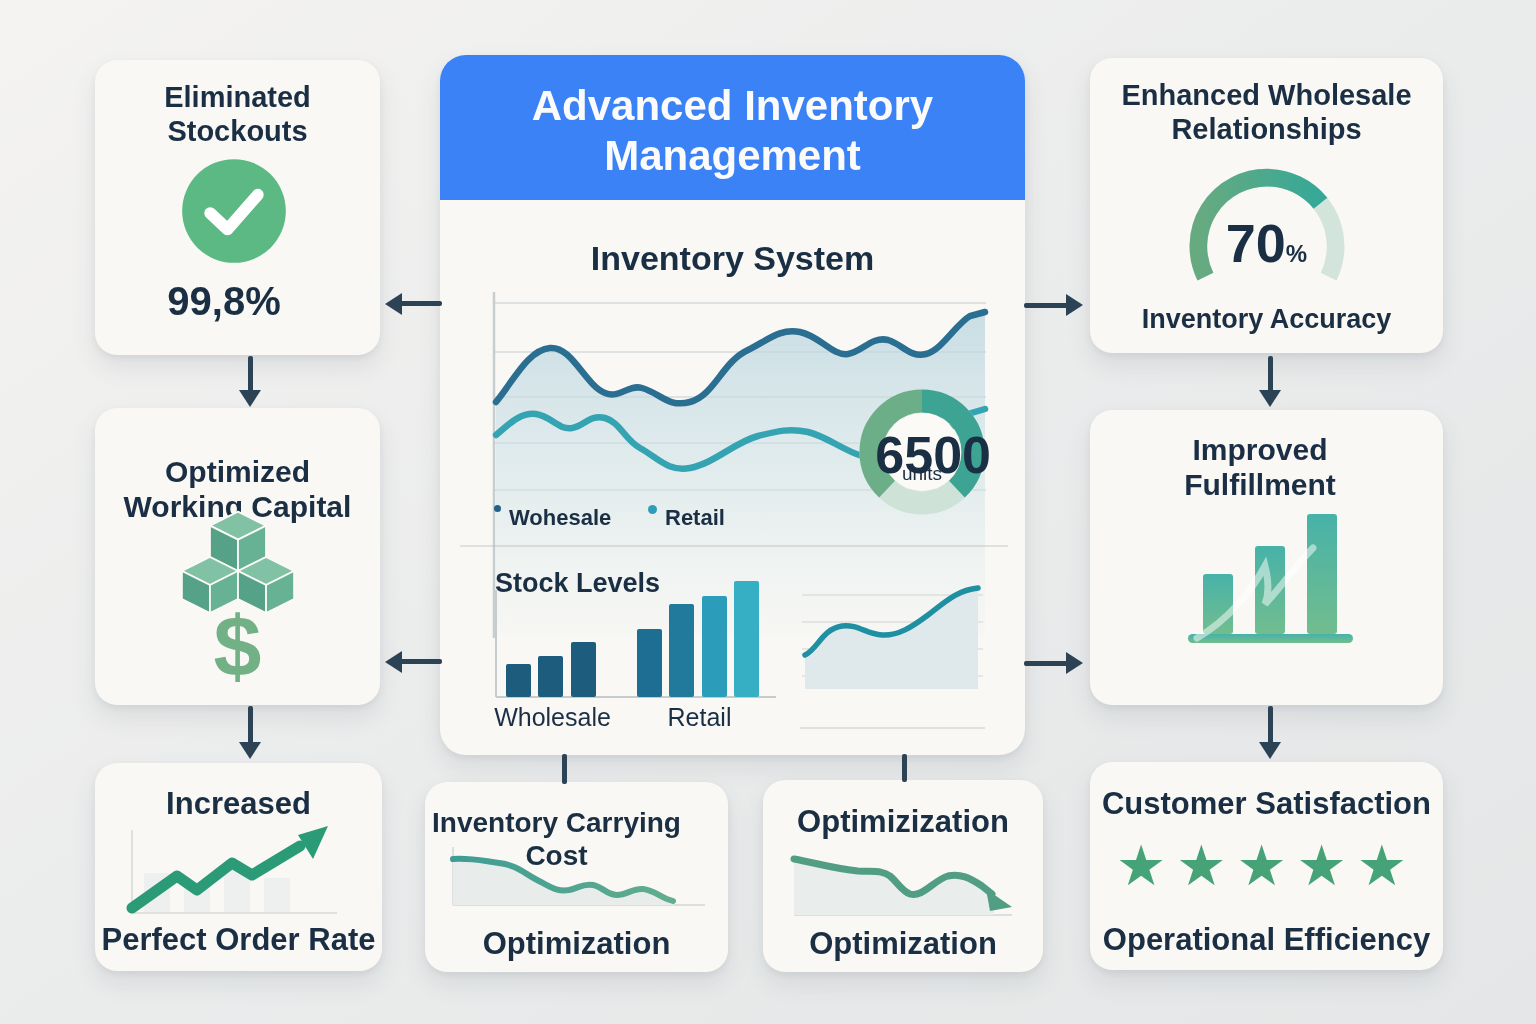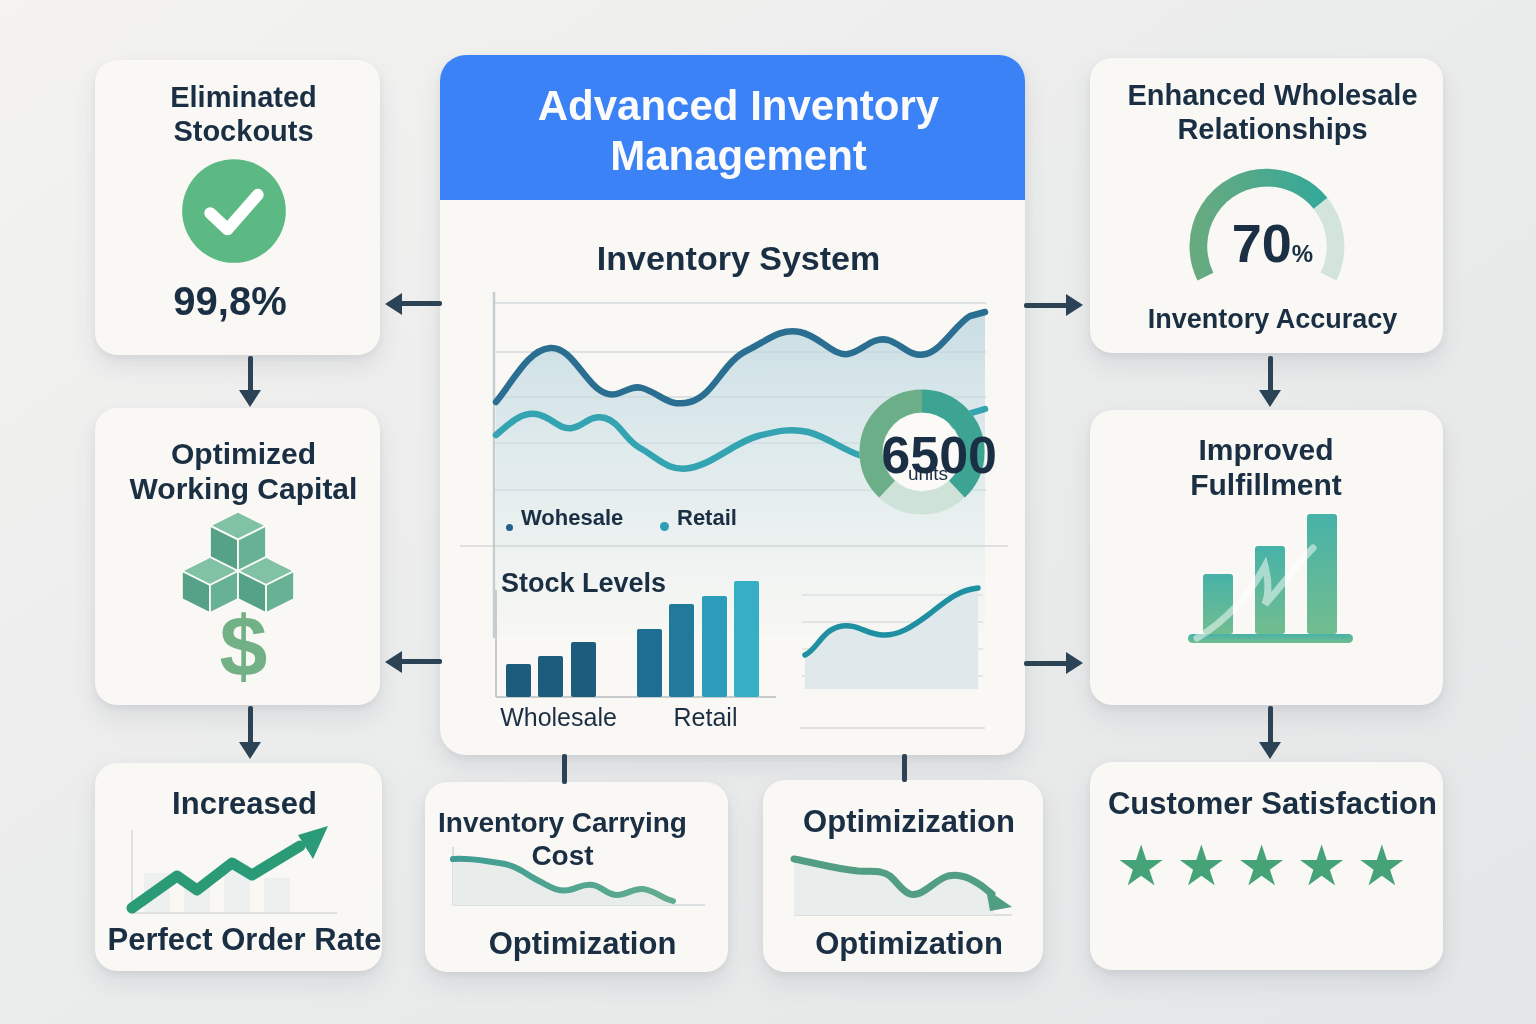--- a/index.html
+++ b/index.html
@@ -1,31 +1,31 @@
 <!DOCTYPE html>
 <html><head>
 <meta charset="utf-8">
 <style>
   html,body{margin:0;padding:0;background:#e8e9e9;}
   #stage{position:relative;width:1536px;height:1024px;overflow:hidden;
          font-family:"Liberation Sans",sans-serif;
          background:linear-gradient(145deg,#f4f3f1 0%,#ebecec 45%,#e4e6e7 100%);}
   .card{position:absolute;background:#f9f8f4;border-radius:22px;
         box-shadow:0 12px 24px rgba(60,70,85,.10),0 3px 6px rgba(60,70,85,.07);}
-  .t{position:absolute;color:#1b2f44;font-weight:bold;text-align:center;line-height:1.18;margin-left:6px;}
+  .t{position:absolute;color:#1b2f44;font-weight:bold;text-align:center;line-height:1.18;}
   .hshaft{position:absolute;height:5px;background:#2c4255;border-radius:2px;}
   .vshaft{position:absolute;width:5px;background:#2c4255;border-radius:2px;}
   .head-left{position:absolute;width:0;height:0;border-top:11px solid transparent;
              border-bottom:11px solid transparent;border-right:17px solid #2c4255;}
   .head-right{position:absolute;width:0;height:0;border-top:11px solid transparent;
               border-bottom:11px solid transparent;border-left:17px solid #2c4255;}
   .head-down{position:absolute;width:0;height:0;border-left:11px solid transparent;
              border-right:11px solid transparent;border-top:17px solid #2c4255;}
-  .legend-item{position:absolute;display:flex;align-items:flex-end;gap:8px;
-               color:#1b2f44;font-size:22px;font-weight:bold;padding-left:12px;}
+  .legend-item{position:absolute;display:flex;align-items:flex-start;gap:8px;
+               color:#1b2f44;font-size:22px;font-weight:bold;}
   .dot{width:9px;height:9px;border-radius:50%;}
   .dot-wholesale{background:#23608a;width:7px;height:7px;}
   .dot-retail{background:#2f9db7;}
   .stars{position:absolute;width:353px;text-align:center;color:#46a277;
          font-size:56px;letter-spacing:10px;line-height:1;}
   svg{position:absolute;overflow:visible;}
   .faint{position:absolute;background:rgba(175,180,184,.35);}
 </style>
 </head>
 <body>
@@ -136,21 +136,21 @@
           <stop offset="1" stop-color="#2fa89b"></stop>
       </linearGradient>
     </defs>
     <path d="M30,132 A78,78 0 1 1 170,132" fill="none" stroke="#d2e4dc" stroke-width="20"></path>
     <path d="M30,132 A78,78 0 1 1 170,132" fill="none" stroke="url(#gradGauge)" stroke-width="20" pathLength="100" stroke-dasharray="72 28"></path>
   </svg>
   <div class="t" style="left:1090px;top:212px;width:353px;font-size:54px;"><span>70</span><span style="font-size:24px;">%</span></div>
   <div class="t" style="left:1090px;top:304px;width:353px;font-size:27px;font-weight:600;">Inventory Accuracy</div>
 
   <div class="card" style="left:95px;top:408px;width:285px;height:297px;"></div>
-  <div class="t" style="left:95px;top:436px;width:285px;font-size:30px;">
+  <div class="t" style="left:95px;top:454px;width:285px;font-size:30px;">
     <span>Optimized</span><br>
     <span>Working Capital</span>
   </div>
   <svg style="left:172px;top:508px;" width="132" height="112" viewBox="0 0 160 135">
     <g stroke="#fbfaf6" stroke-width="2.2" stroke-linejoin="round">
       <polygon points="80,4 114,21 80,38 46,21" fill="#82c2a4"></polygon>
       <polygon points="46,21 80,38 80,76 46,59" fill="#55a288"></polygon>
       <polygon points="114,21 80,38 80,76 114,59" fill="#67b294"></polygon>
       <polygon points="46,59 80,76 46,93 12,76" fill="#82c2a4"></polygon>
       <polygon points="12,76 46,93 46,127 12,110" fill="#55a288"></polygon>
@@ -219,20 +219,21 @@
     <line x1="6" y1="70" x2="224" y2="70" stroke="#dcdfdf" stroke-width="2"></line>
     <path fill="#e9edec" stroke="none" d="M6,14 C28,18 48,24 70,26 C86,27 94,25 102,31 C110,38 114,46 122,49 C134,53 146,35 160,31 C172,28 182,33 194,41 L206,50 L206,70 L6,70 Z"></path>
     <path fill="none" stroke="#529e85" stroke-width="7" stroke-linecap="round" d="M6,14 C28,18 48,24 70,26 C86,27 94,25 102,31 C110,38 114,46 122,49 C134,53 146,35 160,31 C172,28 182,33 194,41 L204,49"></path>
     <polygon points="224,62 198,44 202,66" fill="#529e85"></polygon>
   </svg>
   <div class="t" style="left:763px;top:926px;width:280px;font-size:31px;">Optimization</div>
 
   <div class="card" style="left:1090px;top:762px;width:353px;height:208px;"></div>
   <div class="t" style="left:1090px;top:786px;width:353px;font-size:31px;">Customer Satisfaction</div>
   <div class="stars" style="left:1090px;top:838px;"><span>★</span><span>★</span><span>★</span><span>★</span><span>★</span></div>
+  <div class="t" style="left:1090px;top:922px;width:353px;font-size:31px;">Operational Efficiency</div>
 
   <div class="hshaft" style="left:400px;top:301px;width:42px;"></div>
   <div class="head-left" style="left:385px;top:293px;"></div>
 
   <div class="hshaft" style="left:400px;top:659px;width:42px;"></div>
   <div class="head-left" style="left:385px;top:651px;"></div>
 
   <div class="hshaft" style="left:1024px;top:303px;width:44px;"></div>
   <div class="head-right" style="left:1066px;top:294px;"></div>
 

